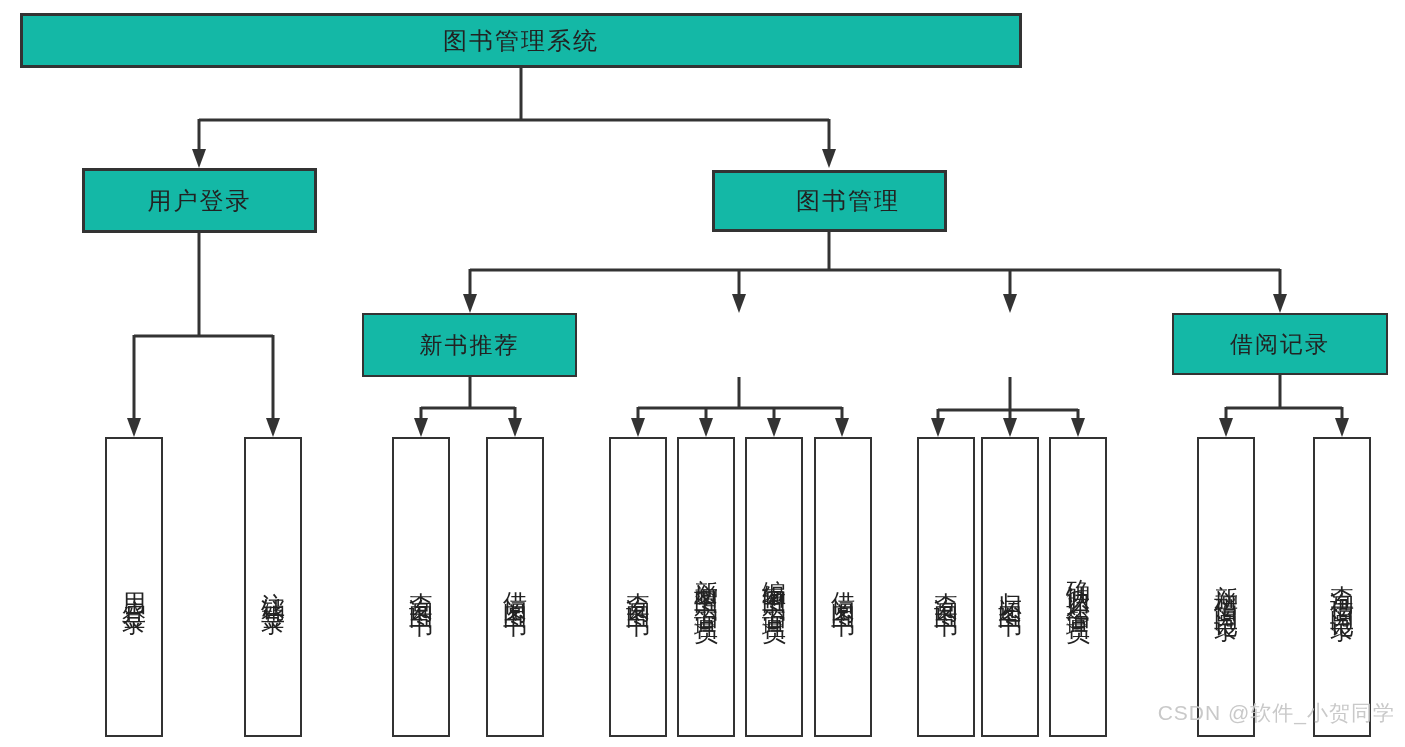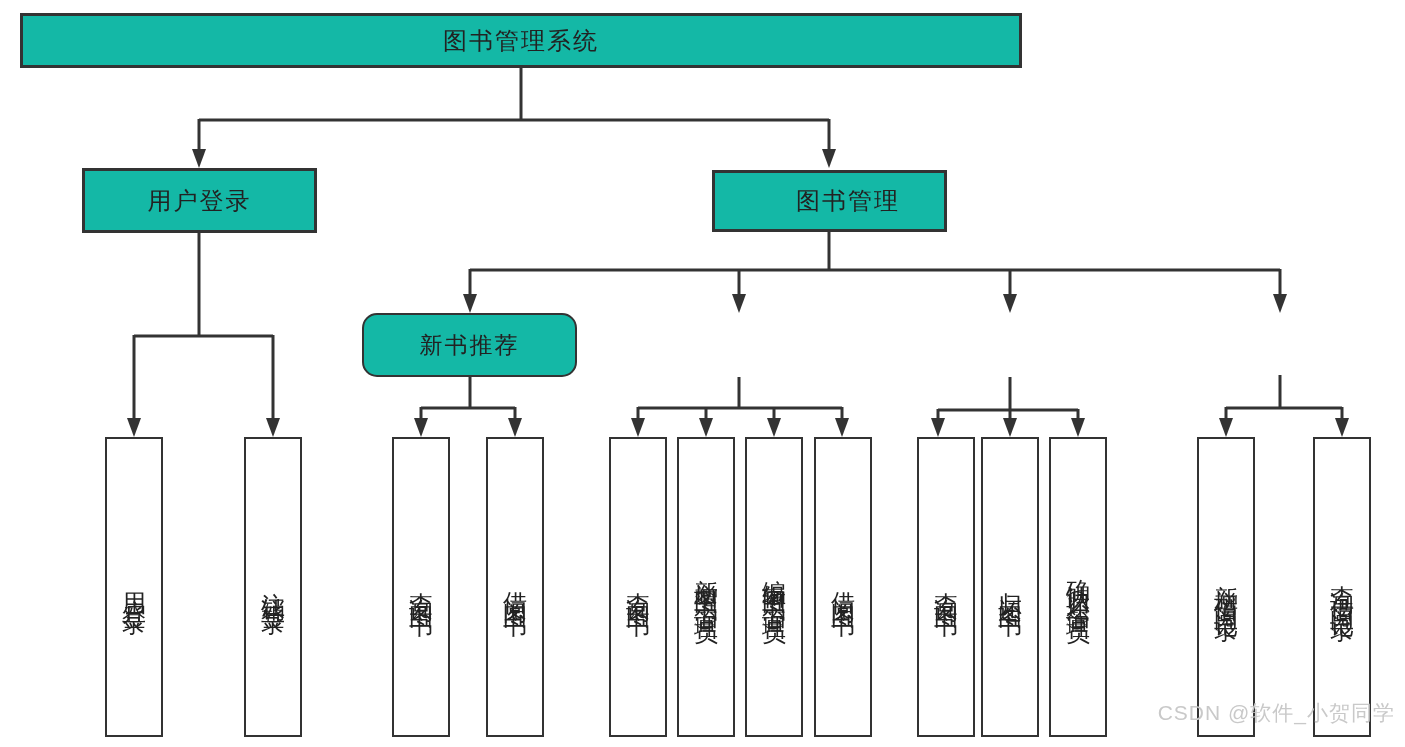--- a/index.html
+++ b/index.html
@@ -124,21 +124,22 @@
       <polygon points="1219,418 1233,418 1226,437" stroke="none"></polygon>
       <polygon points="1335,418 1349,418 1342,437" stroke="none"></polygon>
     </g>
   </svg>
 
   <div class="hbox" style="left:20px;top:13px;width:1002px;height:55px;">图书管理系统</div>
 
   <div class="hbox" style="left:82px;top:168px;width:235px;height:65px;">用户登录</div>
   <div class="hbox" style="left:712px;top:170px;width:235px;height:62px;padding-left:37px;">图书管理</div>
 
-  <div class="hbox l3" style="left:362px;top:313px;width:215px;height:64px;border-radius:15px;">新书推荐</div>
+  <div class="hbox l3" style="left:362px;top:313px;width:215px;height:64px;">新书推荐</div>
+  <div class="hbox l3" style="left:1172px;top:313px;width:216px;height:62px;">借阅记录</div>
 
   <div class="vbox" style="left:105px;">用户登录</div>
   <div class="vbox" style="left:244px;">注销登录</div>
 
   <div class="vbox" style="left:392px;">查询图书</div>
   <div class="vbox" style="left:486px;">借阅图书</div>
 
   <div class="vbox" style="left:609px;">查询图书</div>
   <div class="vbox" style="left:677px;letter-spacing:6px;">新增图书（管理员）</div>
   <div class="vbox" style="left:745px;letter-spacing:6px;">编辑图书（管理员）</div>

